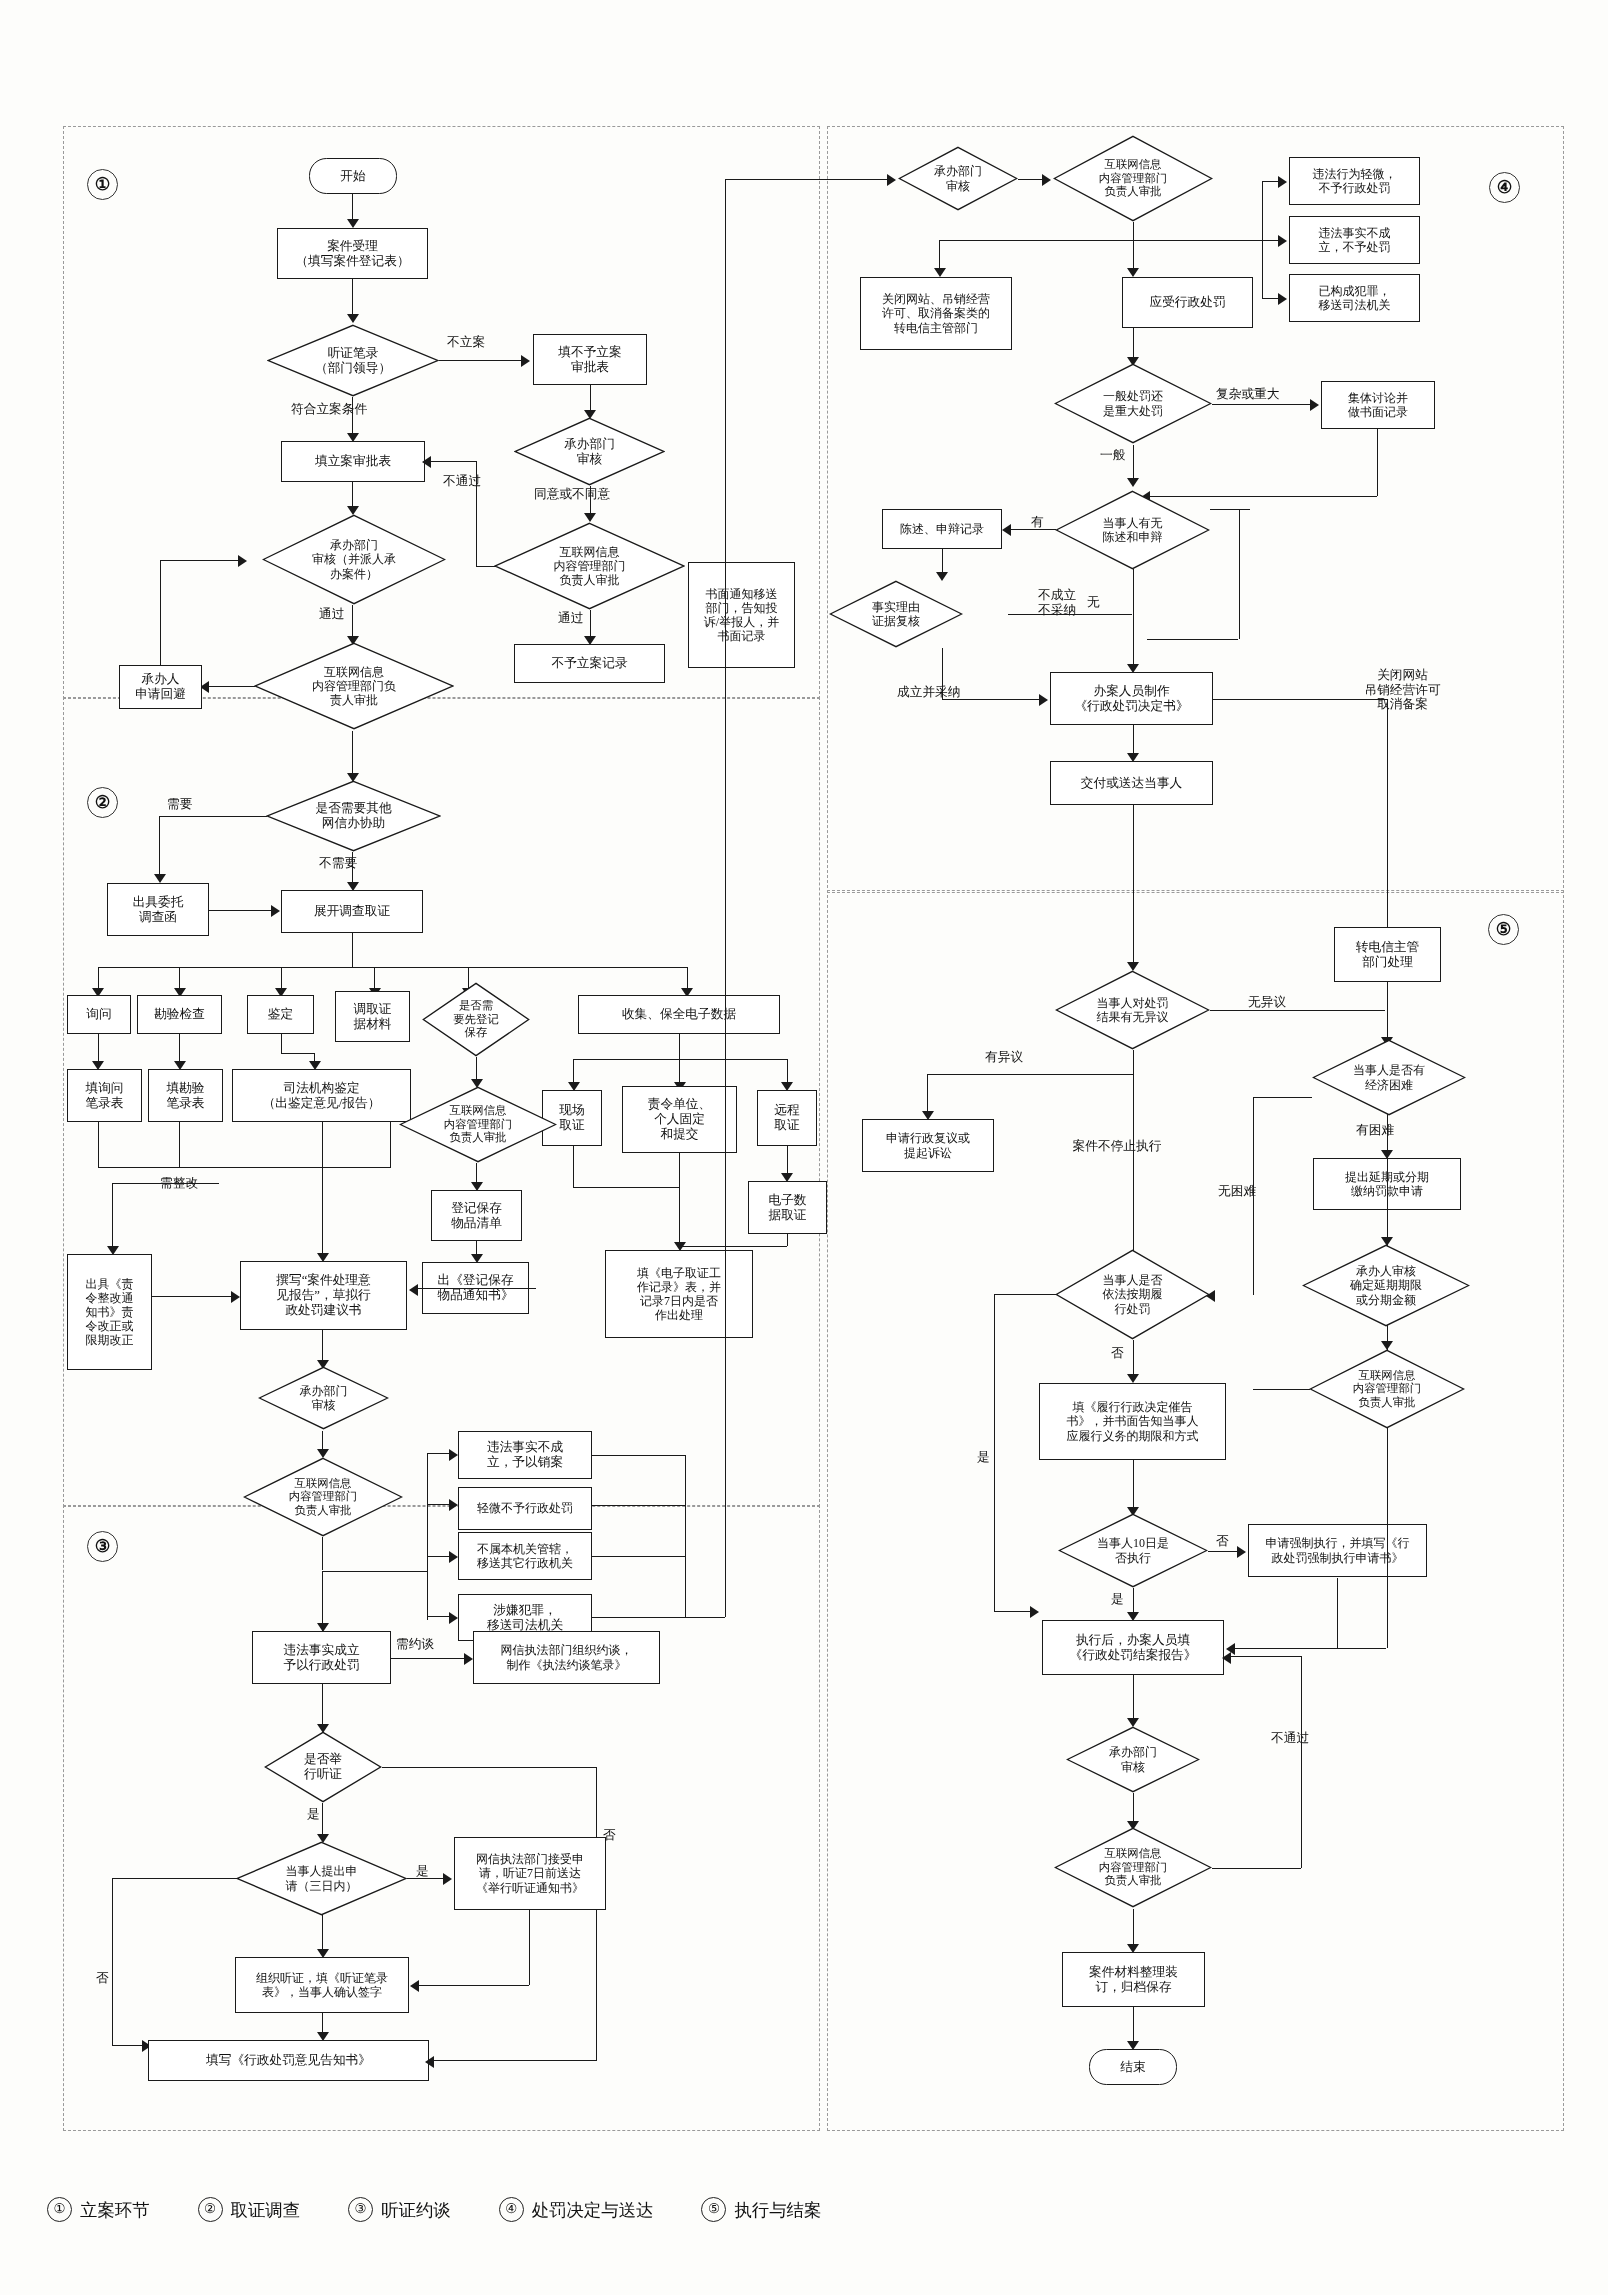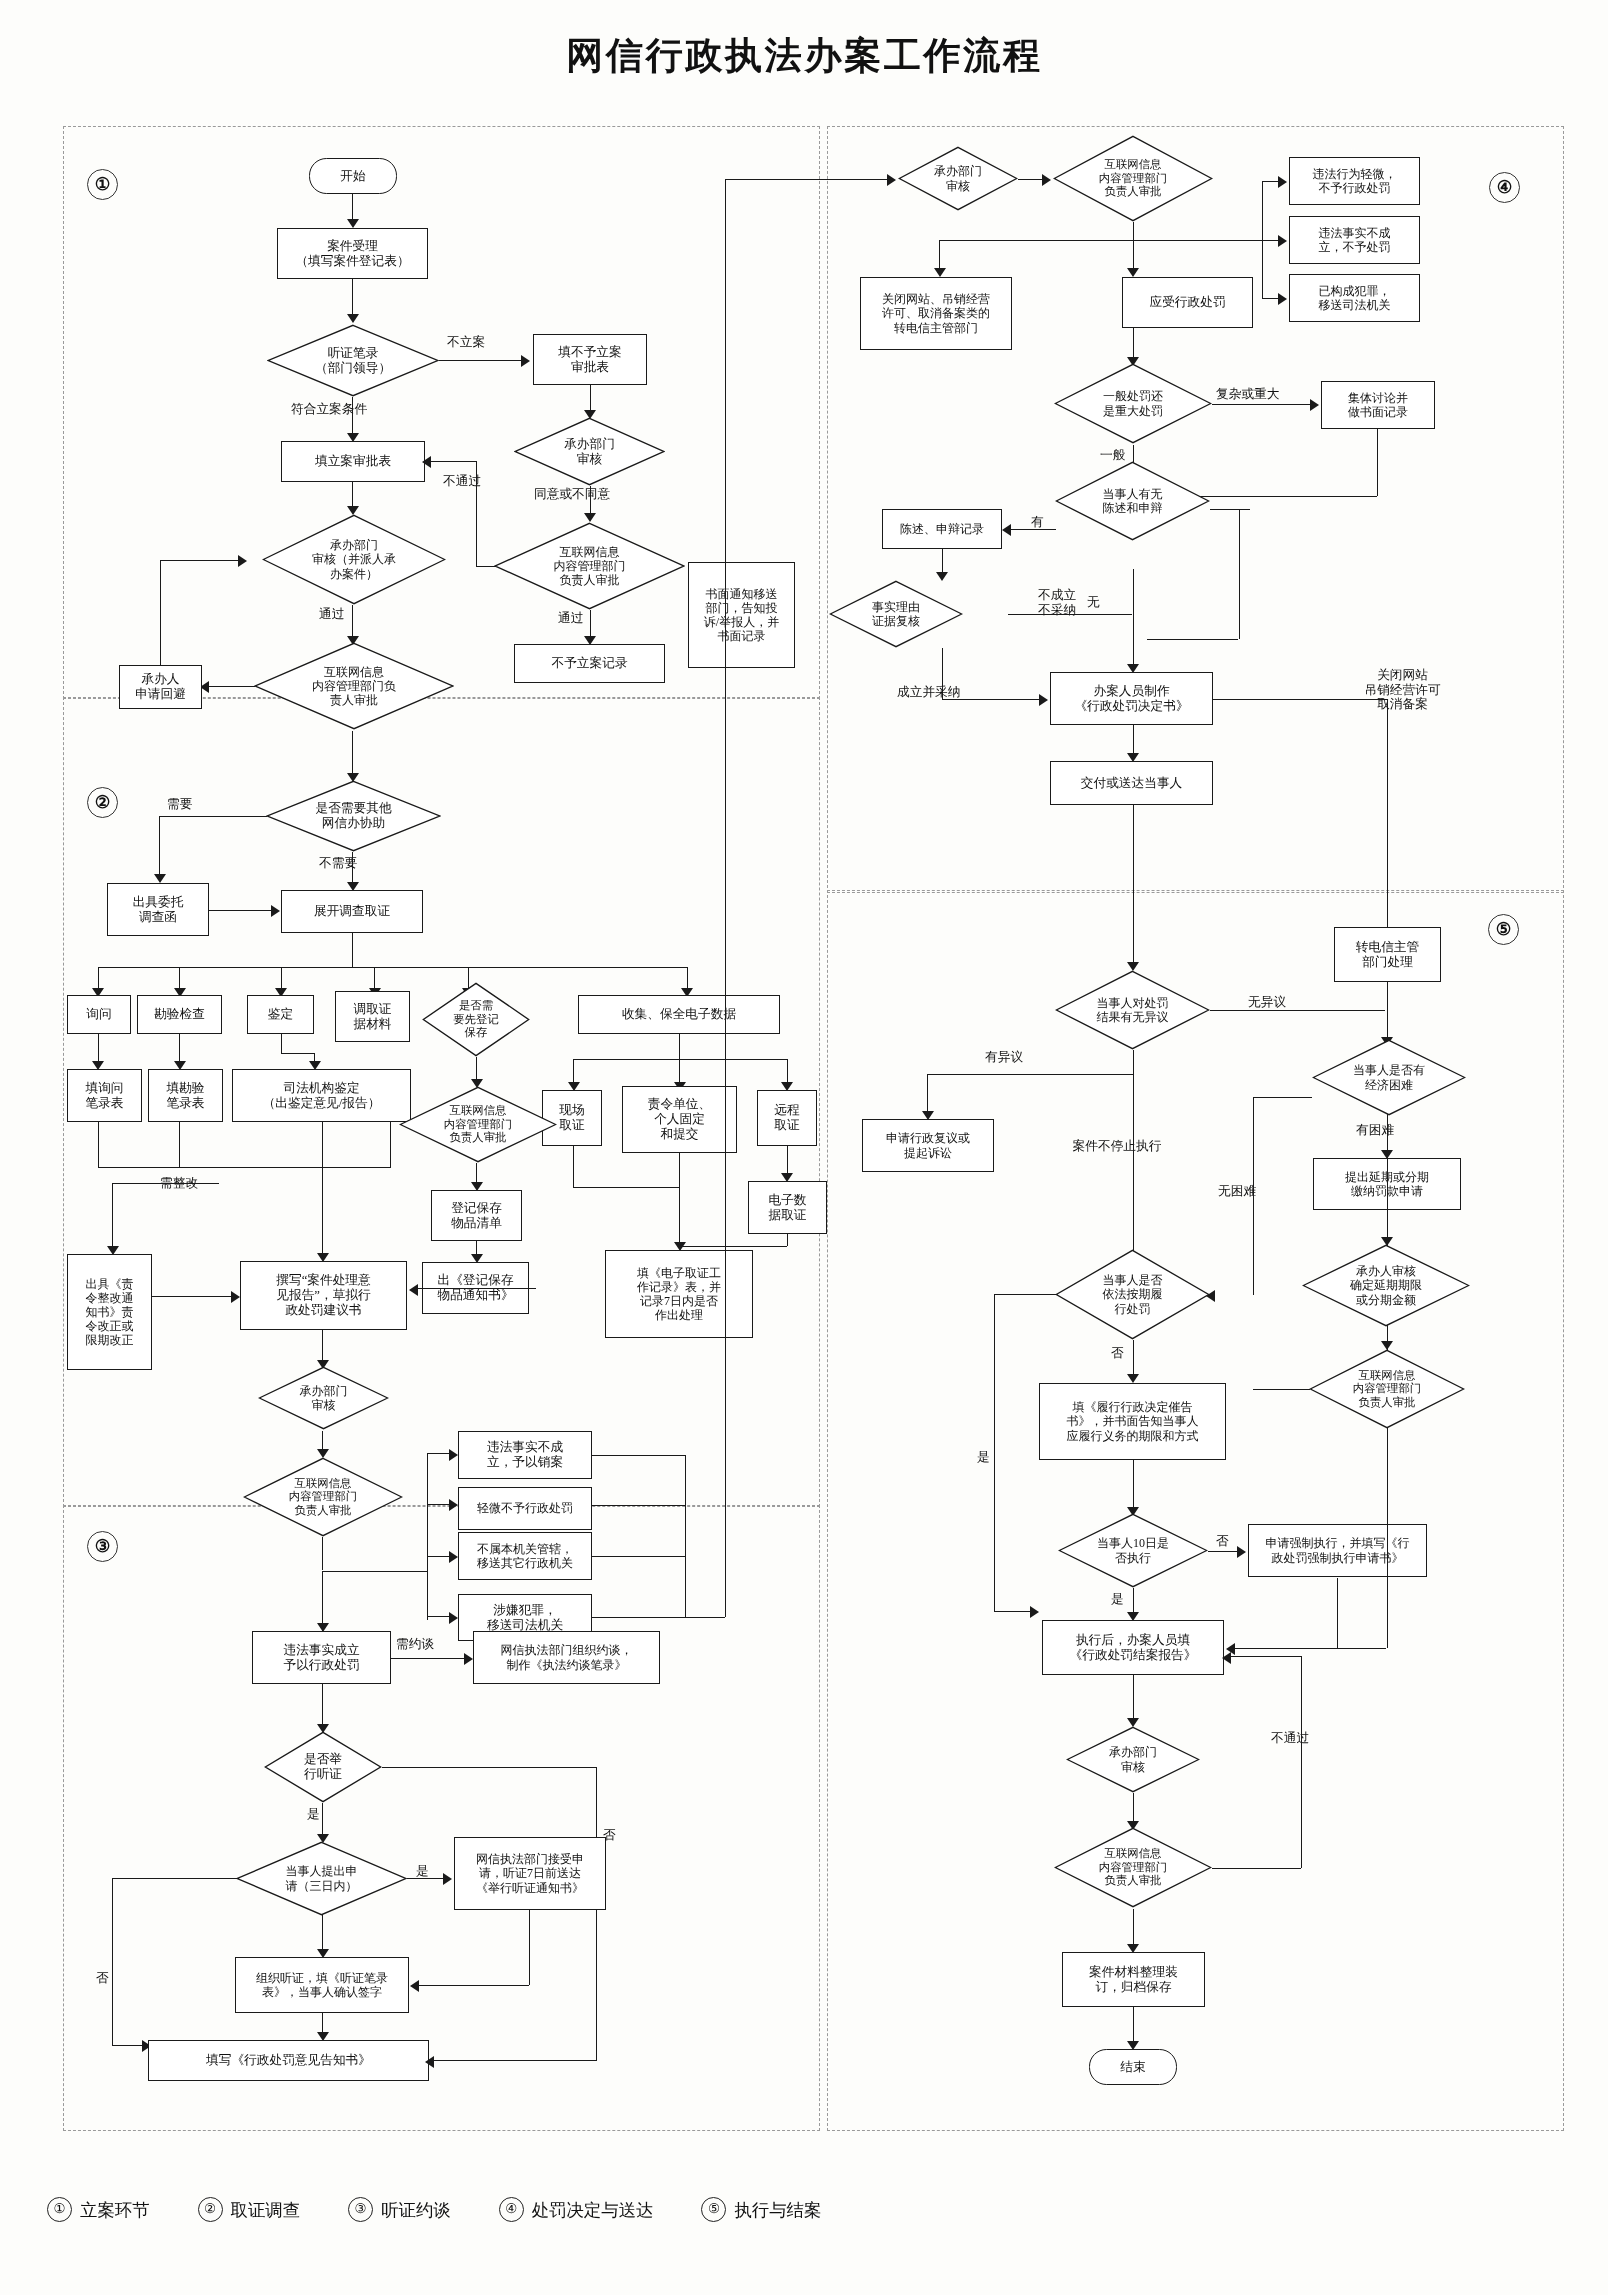--- a/index.html
+++ b/index.html
@@ -32,21 +32,20 @@
   #legend{position:absolute;left:47px;top:2197px;width:1516px;display:flex;gap:48px;font-size:17.4px;align-items:center;}
   .lg{display:flex;align-items:center;gap:8px;}
   .lgno{display:inline-block;width:23px;height:23px;border:1.3px solid #222;border-radius:50%;
         text-align:center;line-height:21px;font-size:13.4px;}
 </style>
 </head>
 <body>
 
 <div id="page">
 
-  <div id="title">网信行政执法办案工作流程</div>
 
   <div class="dashzone" style="left:63px;top:126px;width:755px;height:571px;"></div>
   <div class="dashzone" style="left:63px;top:697px;width:755px;height:808px;"></div>
   <div class="dashzone" style="left:63px;top:1505px;width:755px;height:624px;"></div>
   <div class="dashzone" style="left:827px;top:126px;width:735px;height:765px;"></div>
   <div class="dashzone" style="left:827px;top:890px;width:735px;height:1239px;"></div>
 
   <div class="stageno" style="left:87px;top:169px;">①</div>
   <div class="stageno" style="left:87px;top:787px;">②</div>
   <div class="stageno" style="left:87px;top:1531px;">③</div>
@@ -494,21 +493,21 @@
   <div class="node box" style="left:1321px;top:381px;width:114px;height:48px;white-space:pre-line;font-size:12px;">集体讨论并
 做书面记录</div>
 
   <div class="elab" style="left:1098px;top:447px;">一般</div>
   <div class="ln lv" style="left:1133px;top:445px;height:37px;"></div>
   <div class="ar ar-d" style="left:1127px;top:478px;"></div>
   <div class="ln lv" style="left:1377px;top:429px;height:67px;"></div>
   <div class="ln lh" style="left:1147px;top:496px;width:230px;"></div>
   <div class="ar ar-l" style="left:1141px;top:491px;"></div>
 
-  <div class="node dia" style="left:1055px;top:461px;width:155px;height:80px;text-align:right;">
+  <div class="node dia" style="left:1055px;top:490px;width:155px;height:80px;text-align:right;">
     <svg class="dshape" viewBox="0 0 232 120" preserveAspectRatio="none">
         <polygon points="116,2 230,60 116,118 2,60" fill="#fff" stroke="#1a1a1a" stroke-width="2"></polygon>
       </svg>
     <span class="dlab" style="white-space:pre-line;font-size:12px;">当事人有无
 陈述和申辩</span>
   </div>
   <div class="elab" style="left:1029px;top:514px;">有</div>
   <div class="ln lh" style="left:1008px;top:529px;width:48px;"></div>
   <div class="ar ar-l" style="left:1002px;top:524px;"></div>
   <div class="node box" style="left:882px;top:509px;width:120px;height:40px;font-size:12px;">陈述、申辩记录</div>

